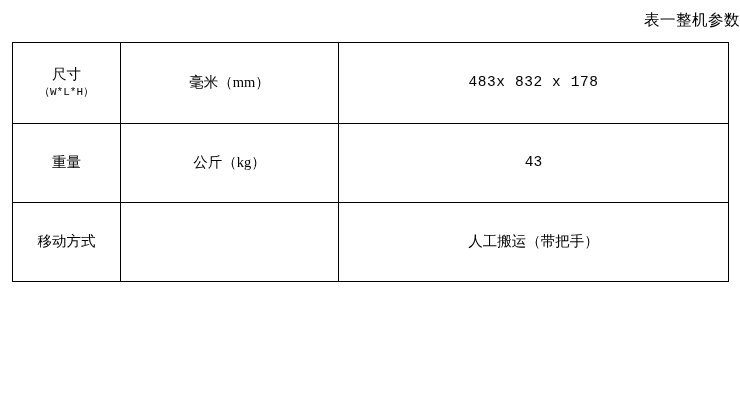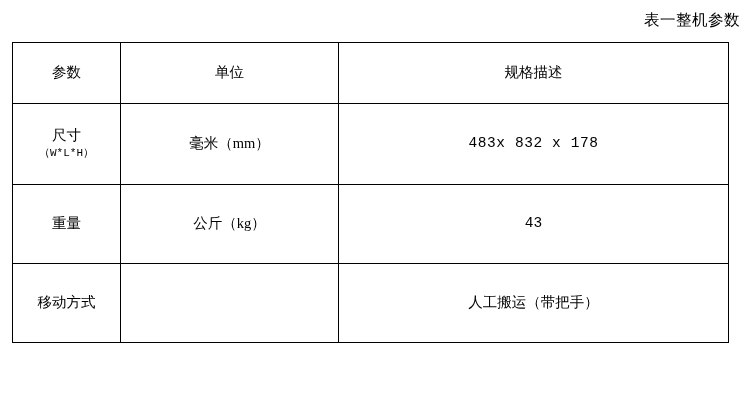--- a/index.html
+++ b/index.html
@@ -81,25 +81,20 @@
   <div class="doc-title">表一整机参数</div>
 
   <div class="table-wrap">
     <table class="param-table">
       <colgroup>
         <col class="c1">
         <col class="c2">
         <col class="c3">
       </colgroup>
       <tbody>
-        <tr class="header-row">
-          <td>参数</td>
-          <td>单位</td>
-          <td>规格描述</td>
-        </tr>
 
         <tr class="dim-row">
           <td>
             <span class="two-line">
               <span>尺寸</span>
               <span class="sub-line latin">（W*L*H）</span>
             </span>
           </td>
           <td>毫米（mm）</td>
           <td class="dim-value latin">483x  832  x  178</td>

